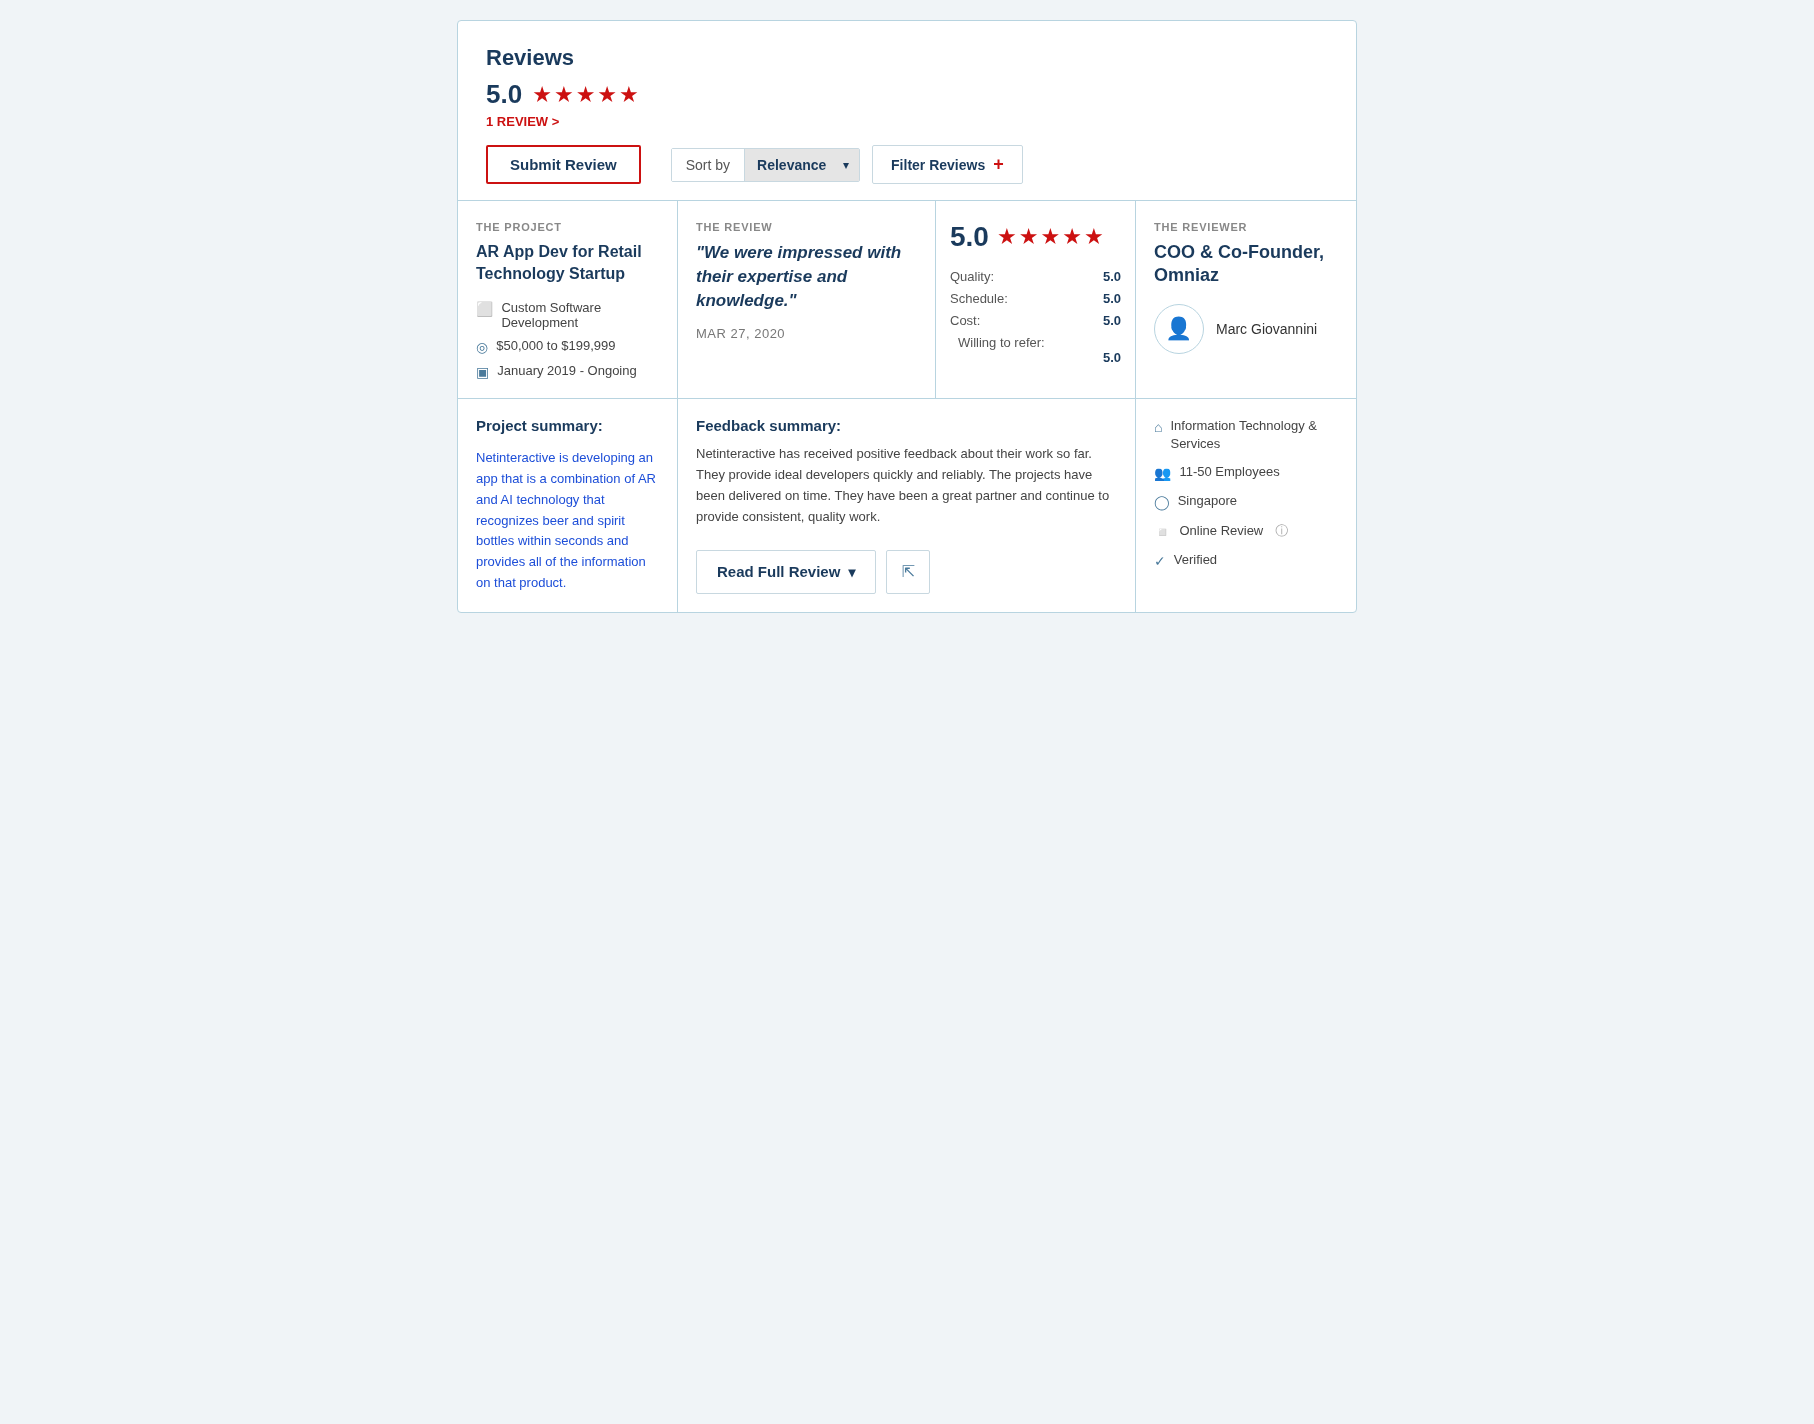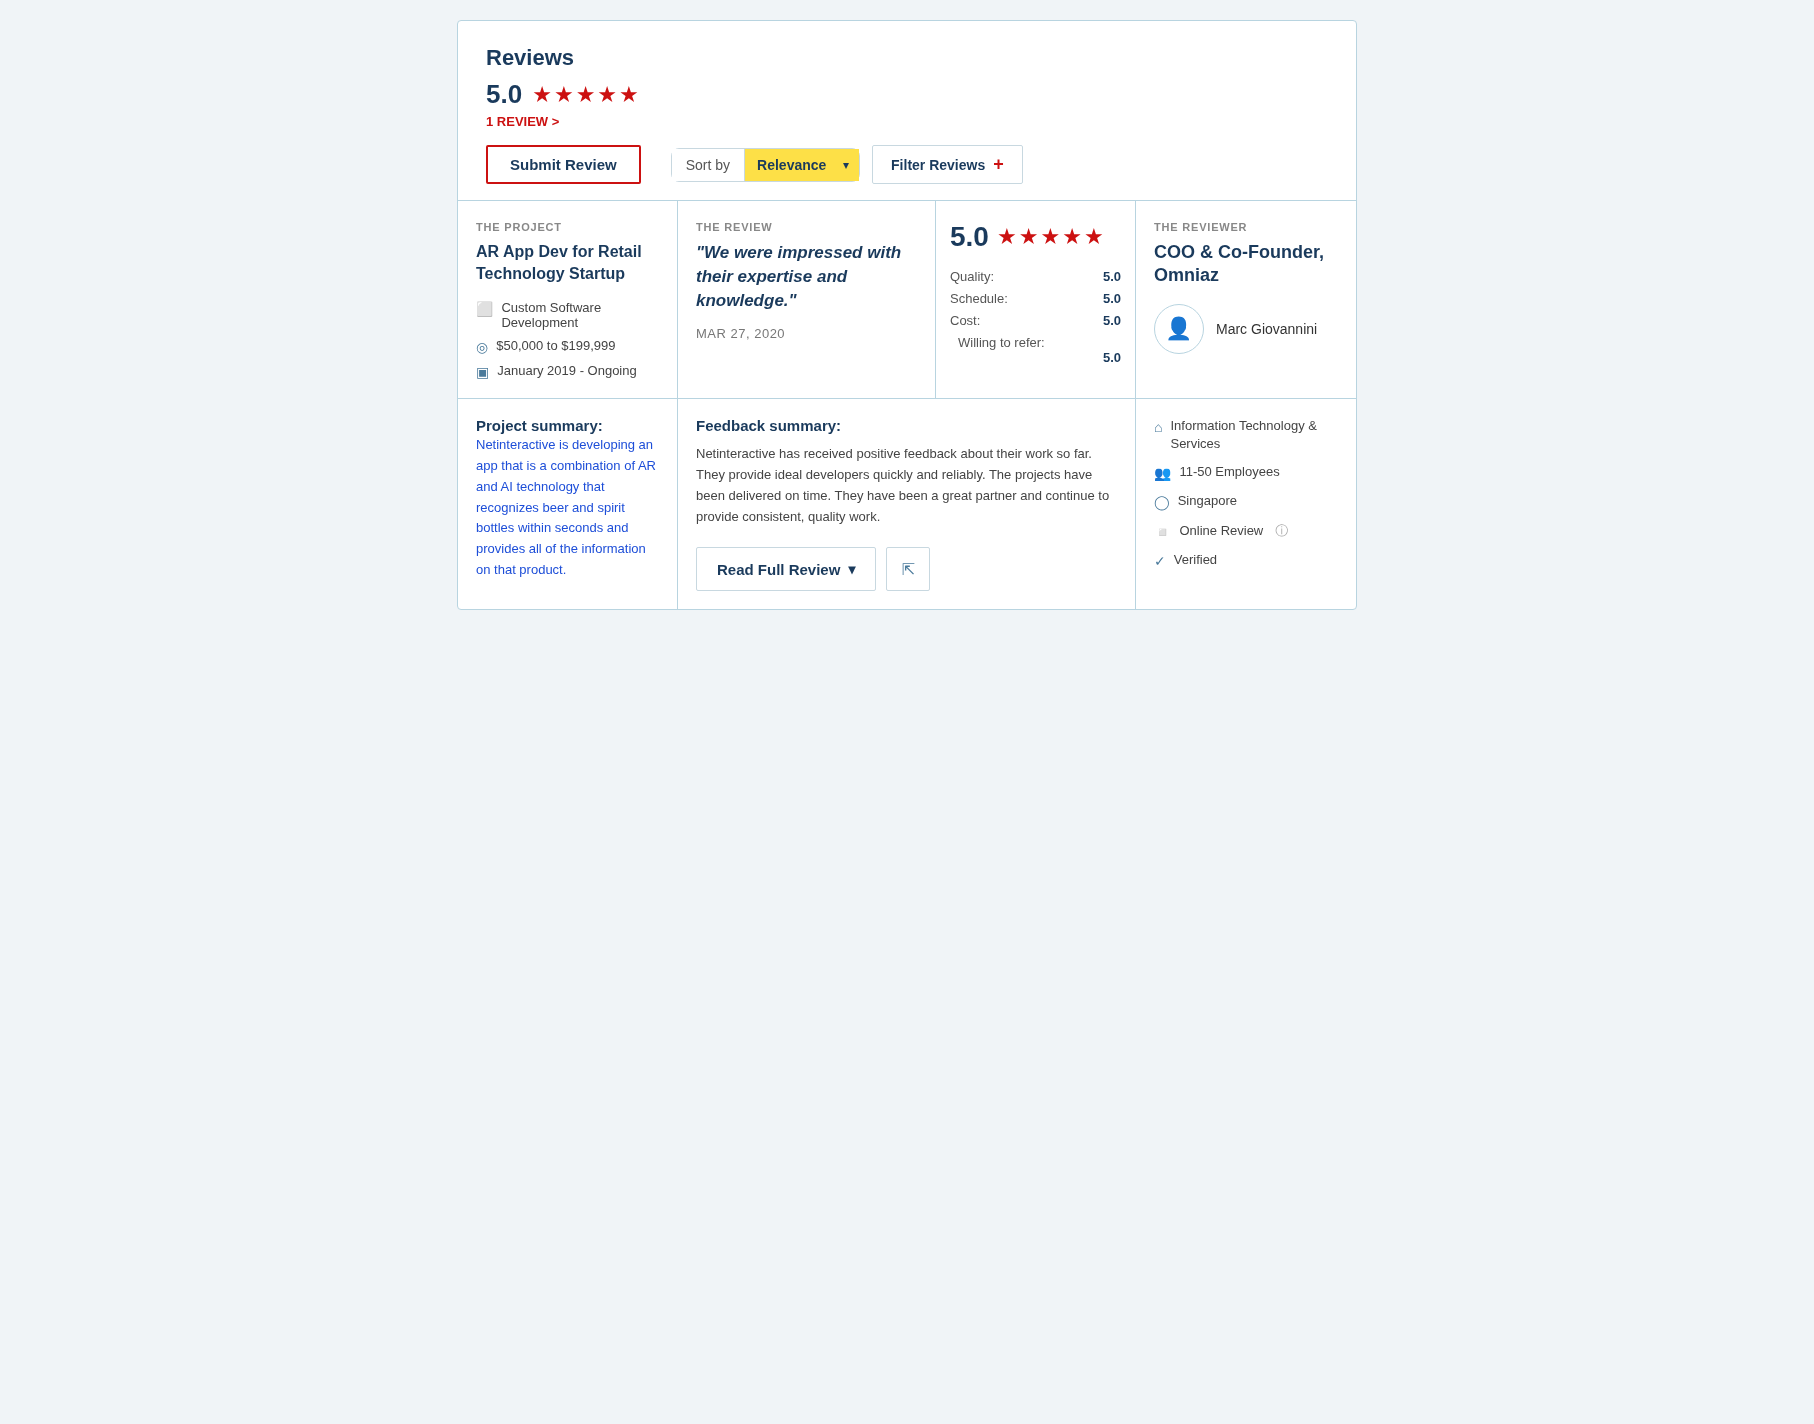--- a/index.html
+++ b/index.html
@@ -75,38 +75,38 @@
       font-size: 15px;
       font-weight: 600;
       cursor: pointer;
       border-radius: 2px;
       margin-right: 30px;
     }
     .sort-area {
       display: flex;
       align-items: center;
       border: 1px solid #c8d8e0;
-      border-radius: 8px;
+      border-radius: 2px;
       overflow: visible;
       position: relative;
     }
     .sort-label {
       padding: 8px 14px;
       font-size: 14px;
       color: #555;
       border-right: 1px solid #c8d8e0;
       background: #fff;
     }
     .sort-select {
       padding: 8px 32px 8px 12px;
       font-size: 14px;
       color: #1a3a5c;
       font-weight: 600;
       border: none;
-      background: #fde047;
+      background: #e5e5e5;
       cursor: pointer;
       appearance: none;
       -webkit-appearance: none;
       outline: none;
     }
     .sort-chevron {
       position: absolute;
       right: 10px;
       top: 50%;
       transform: translateY(-50%);
@@ -273,21 +273,21 @@
 
     
     .project-summary {
       padding: 18px 18px;
       border-right: 1px solid #b8d4e0;
     }
     .summary-title {
       font-size: 15px;
       font-weight: 700;
       color: #1a3a5c;
-      margin-bottom: 1px;
+      margin-bottom: 14px;
     }
     .summary-text {
       font-size: 13px;
       color: #1d4ed8;
       line-height: 1.6;
     }
 
     
     .feedback-col {
       padding: 18px 18px;

